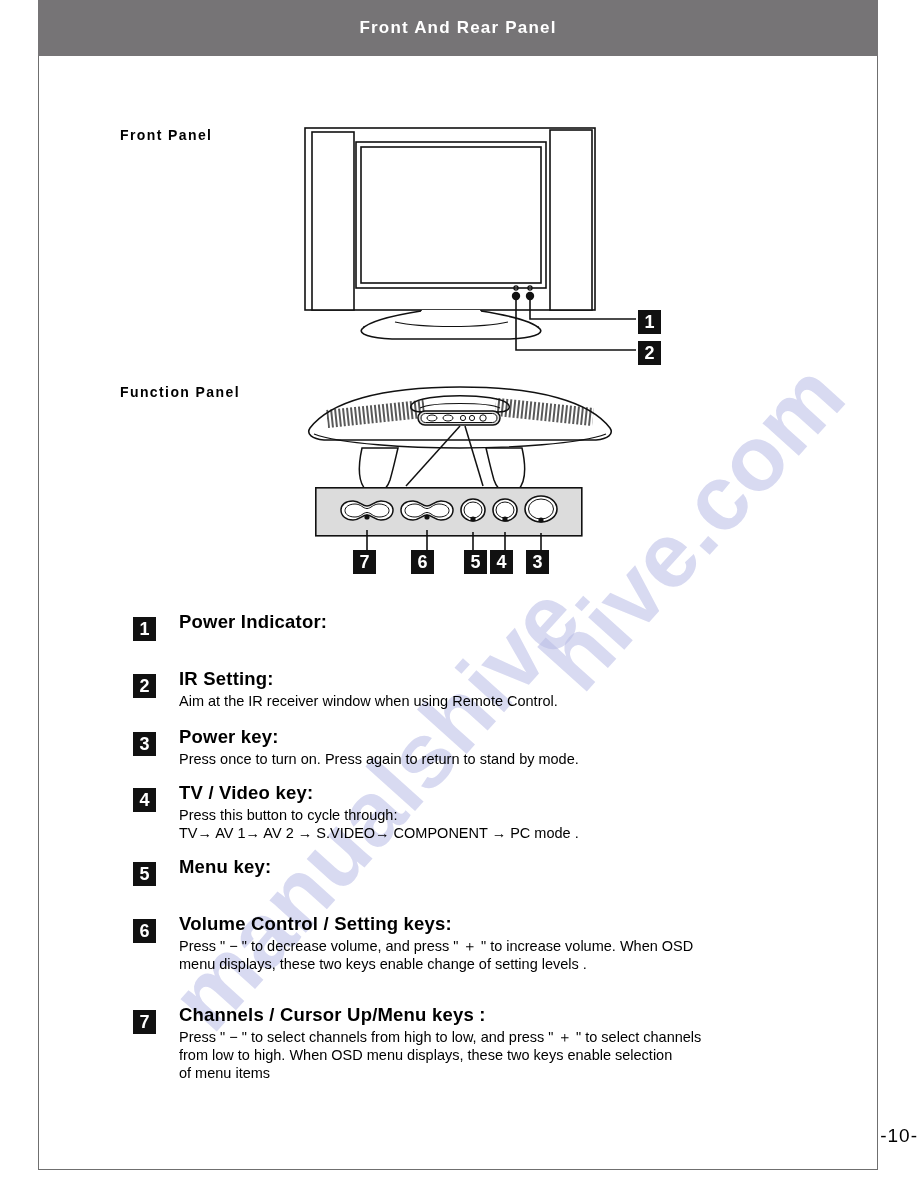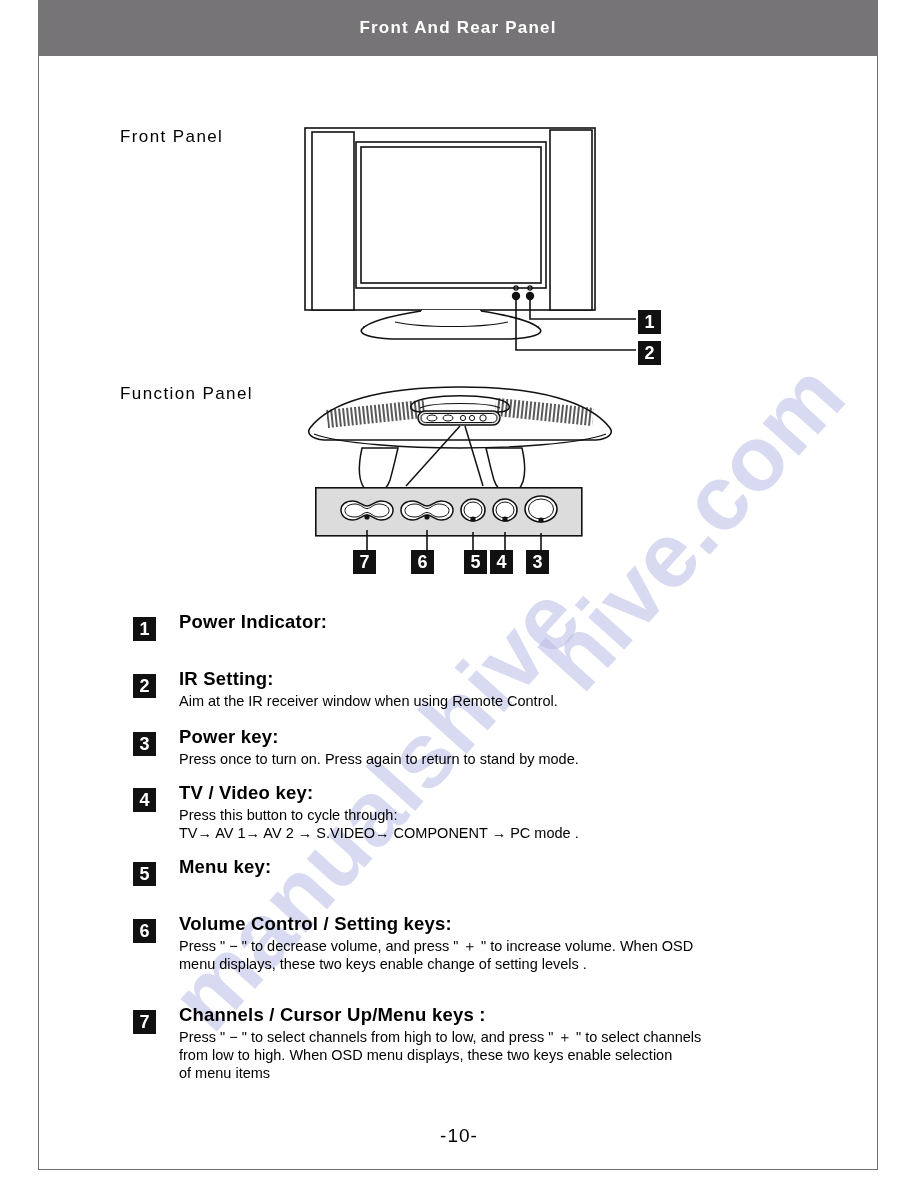--- a/index.html
+++ b/index.html
@@ -71,22 +71,22 @@
     transform-origin: 0 0;
   }
   #wm-a { left: 150px; top: 980px; transform: rotate(-48deg); }
   #wm-b { left: 520px; top: 640px; transform: rotate(-48deg); }
 
   
   #content { position: absolute; left: 0; top: 0; width: 918px; height: 1188px; z-index: 10; }
 
   .section-label {
     position: absolute;
-    font-size: 17px;
-    font-weight: normal;
+    font-size: 14px;
+    font-weight: bold;
     letter-spacing: 1.4px;
   }
   #label-front    { left: 120px; top: 127px; }
   #label-function { left: 120px; top: 384px; }
 
   
   .badge {
     position: absolute;
     width: 23px;
     height: 24px;
@@ -148,21 +148,21 @@
 
   #li-6 .legend-body { width: 660px; }
   #li-7 .legend-body { width: 680px; }
 
   
   #page-number {
     position: absolute;
     left: 0;
     top: 1125px;
     width: 918px;
-    text-align: center;
+    text-align: right;
     font-size: 19px;
     letter-spacing: 1px;
   }
 
   
   .drawing { position: absolute; }
   #front-drawing    { left: 292px; top: 118px; }
   #function-drawing { left: 300px; top: 382px; }
 </style>
 </head>

